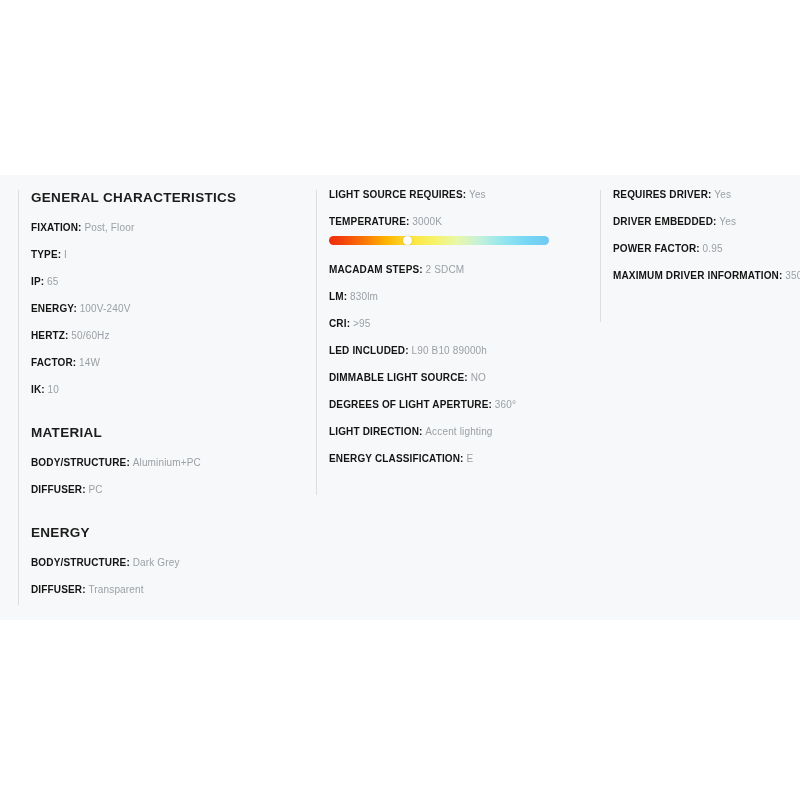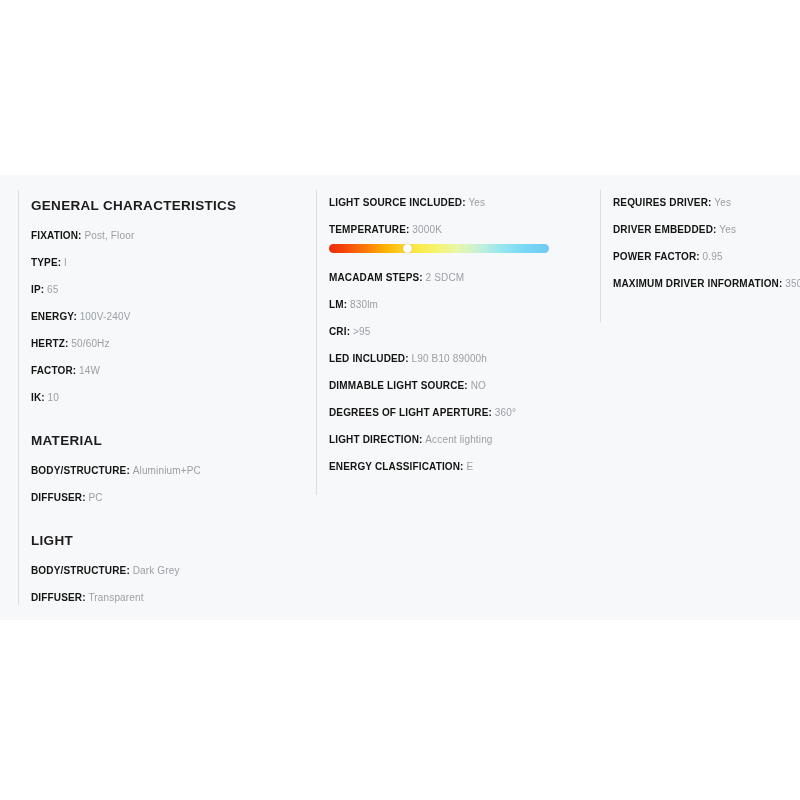--- a/index.html
+++ b/index.html
@@ -44,21 +44,21 @@
     position: absolute;
     left: 18px;
     top: 15px;
     width: 1px;
     background: #dcdee1;
   }
   .col-general  .divider { height: 415px; }
   .col-lighting .divider { height: 305px; }
   .col-driver   .divider { height: 132px; }
 
-  .col-inner { padding-left: 18px; margin-top: 8px; }
+  .col-inner { padding-left: 18px; }
 
   .section-heading {
     font-size: 13.5px;
     font-weight: bold;
     color: #1c1c1c;
     letter-spacing: 0.3px;
     margin-bottom: 18px;
     white-space: nowrap;
   }
 
@@ -164,41 +164,41 @@
 
         <div class="spec-row">
           <span class="spec-label">BODY/STRUCTURE:</span>
           <span class="spec-value">Aluminium+PC</span>
         </div>
         <div class="spec-row">
           <span class="spec-label">DIFFUSER:</span>
           <span class="spec-value">PC</span>
         </div>
 
-        <div class="section-heading subsequent">LIGHT</div>
+        <div class="section-heading subsequent">ENERGY</div>
 
         <div class="spec-row">
           <span class="spec-label">BODY/STRUCTURE:</span>
           <span class="spec-value">Dark Grey</span>
         </div>
         <div class="spec-row">
           <span class="spec-label">DIFFUSER:</span>
           <span class="spec-value">Transparent</span>
         </div>
 
       </div>
     </div>
 
     <div class="column col-lighting">
       <div class="divider"></div>
       <div class="col-inner">
 
 
         <div class="spec-row">
-          <span class="spec-label">LIGHT SOURCE INCLUDED:</span>
+          <span class="spec-label">LIGHT SOURCE REQUIRES:</span>
           <span class="spec-value">Yes</span>
         </div>
 
         <div class="spec-row">
           <span class="spec-label">TEMPERATURE:</span>
           <span class="spec-value">3000K</span>
         </div>
 
         <div class="temp-slider">
           <div class="temp-thumb" style="left: 35.5%;"></div>

